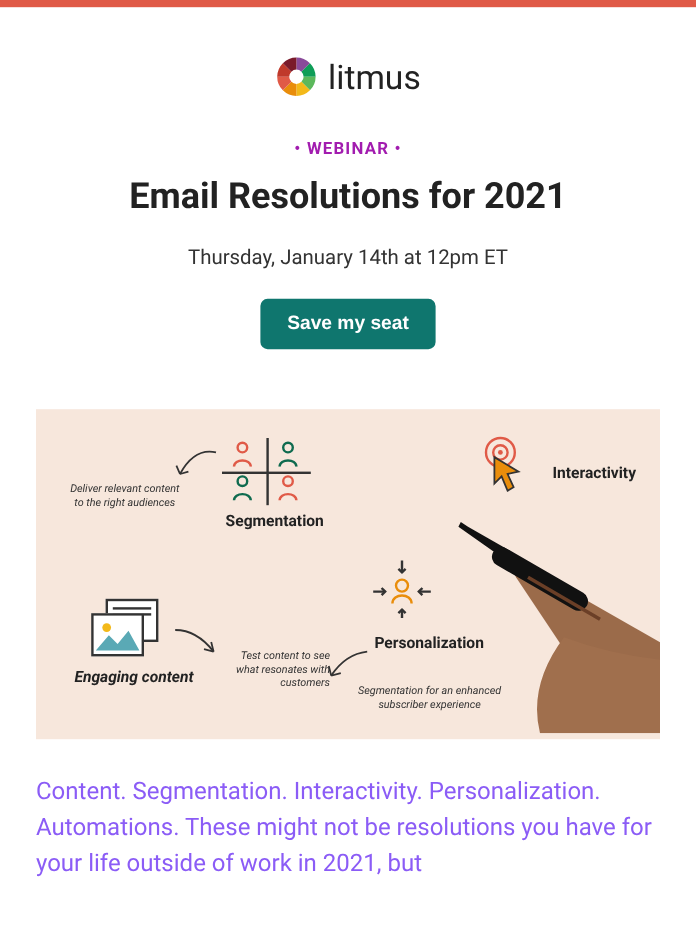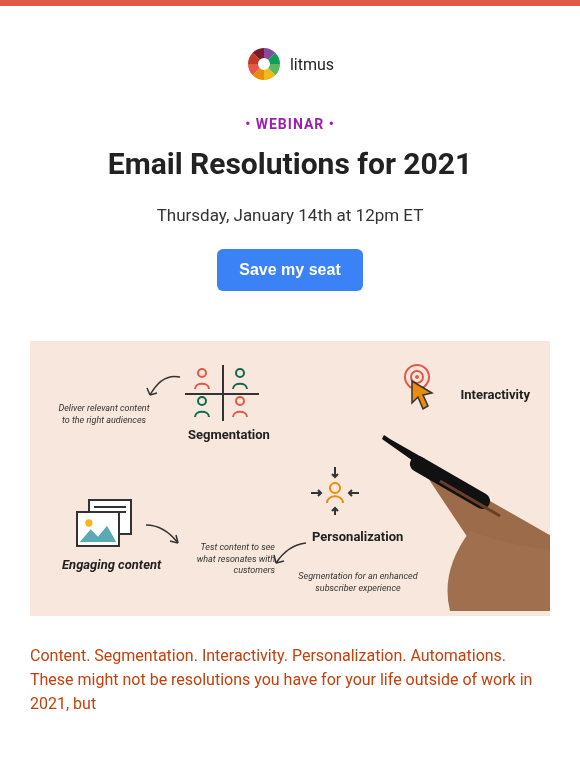--- a/index.html
+++ b/index.html
@@ -19,21 +19,21 @@
     .logo {
       display: inline-flex;
       align-items: center;
       gap: 8px;
     }
     .logo-icon {
       width: 36px;
       height: 36px;
     }
     .logo-text {
-      font-size: 16px;
+      font-size: 28px;
       color: #222;
       font-weight: 400;
     }
     .eyebrow {
       color: #a21caf;
       font-weight: 700;
       font-size: 14px;
       letter-spacing: 1px;
       margin-top: 30px;
     }
@@ -43,21 +43,21 @@
       color: #222;
       margin-top: 14px;
     }
     .subtitle {
       font-size: 17px;
       color: #333;
       margin-top: 24px;
     }
     .cta {
       display: inline-block;
-      background: #3b82f6;
+      background: #0f766e;
       color: #fff;
       border: none;
       border-radius: 6px;
       padding: 12px 22px;
       font-size: 16px;
       font-weight: 600;
       margin-top: 24px;
       cursor: pointer;
     }
     .hero {
@@ -146,22 +146,22 @@
     .pointer svg { width: 46px; height: 52px; }
     
     .hand {
       position: absolute;
       right: -10px;
       top: 70px;
     }
     .hand svg { width: 200px; height: 200px; }
     .body-text {
       padding: 28px 30px 0;
-      font-size: 16px;
-      color: #c2410c;
+      font-size: 20px;
+      color: #8b5cf6;
       line-height: 1.5;
     }
   </style>
 </head>
 <body>
 
 <div class="top-bar"></div>
 
 <div class="header">
   <div class="logo">

